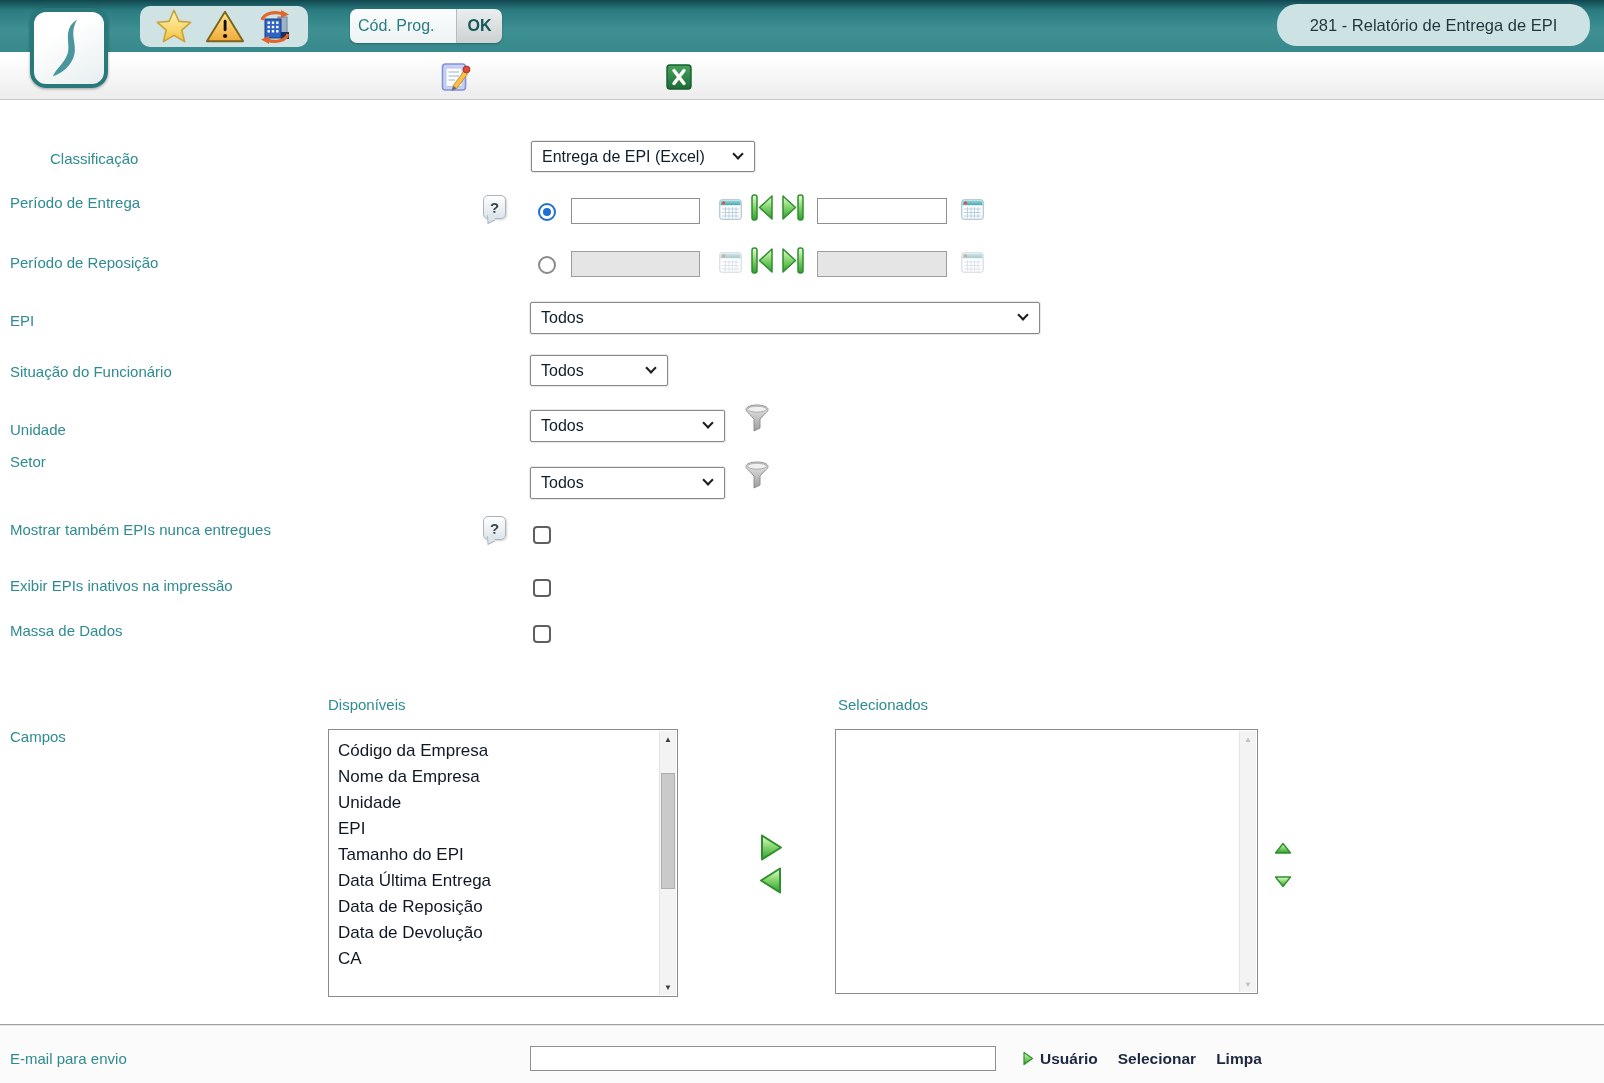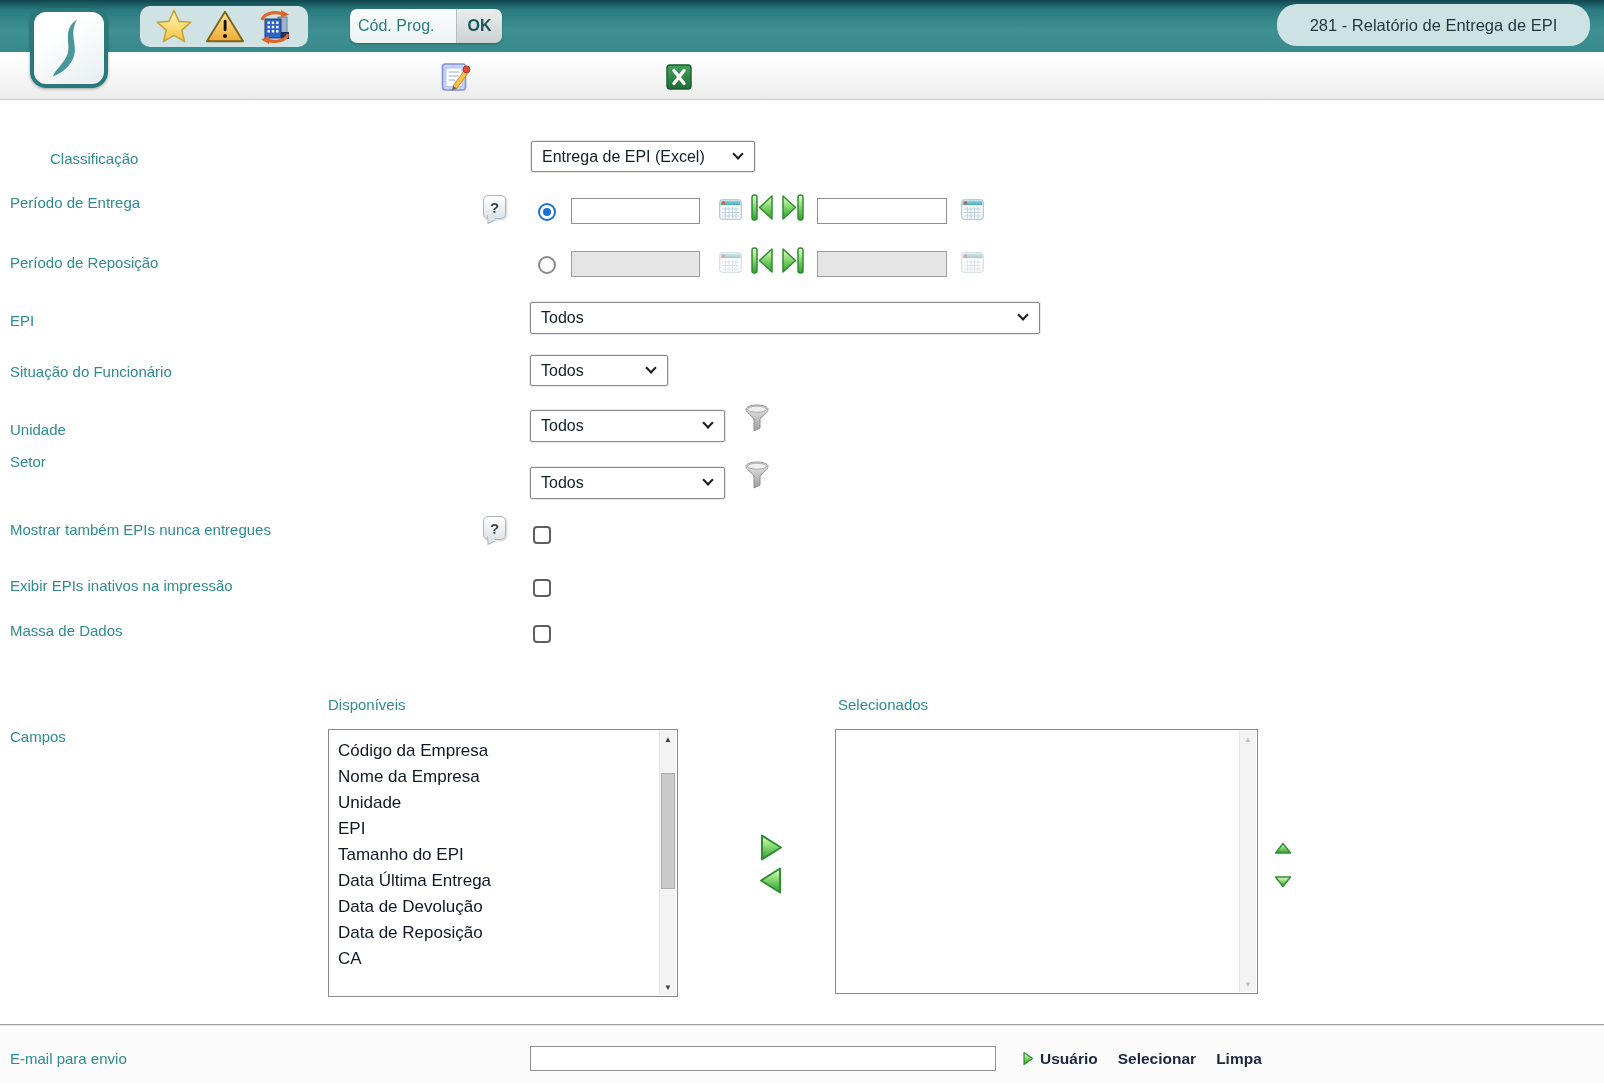--- a/index.html
+++ b/index.html
@@ -321,22 +321,22 @@
   <span class="flabel" style="left:838px; top:696px;">Selecionados</span>
 
   <div class="lb" style="left:328px; top:729px; width:350px; height:268px;">
     <div class="lb-items">
         <div class="lb-item">Código da Empresa</div>
         <div class="lb-item">Nome da Empresa</div>
         <div class="lb-item">Unidade</div>
         <div class="lb-item">EPI</div>
         <div class="lb-item">Tamanho do EPI</div>
         <div class="lb-item">Data Última Entrega</div>
+        <div class="lb-item">Data de Reposição</div>
         <div class="lb-item">Data de Devolução</div>
-        <div class="lb-item">Data de Reposição</div>
         <div class="lb-item">CA</div>
       </div>
     <div class="sbar">
       <div class="sbtn up">▲</div>
       <div class="sthumb"></div>
       <div class="sbtn down">▼</div>
     </div>
   </div>
 
   <span class="tb-icon" style="left:757px; top:832px;">

